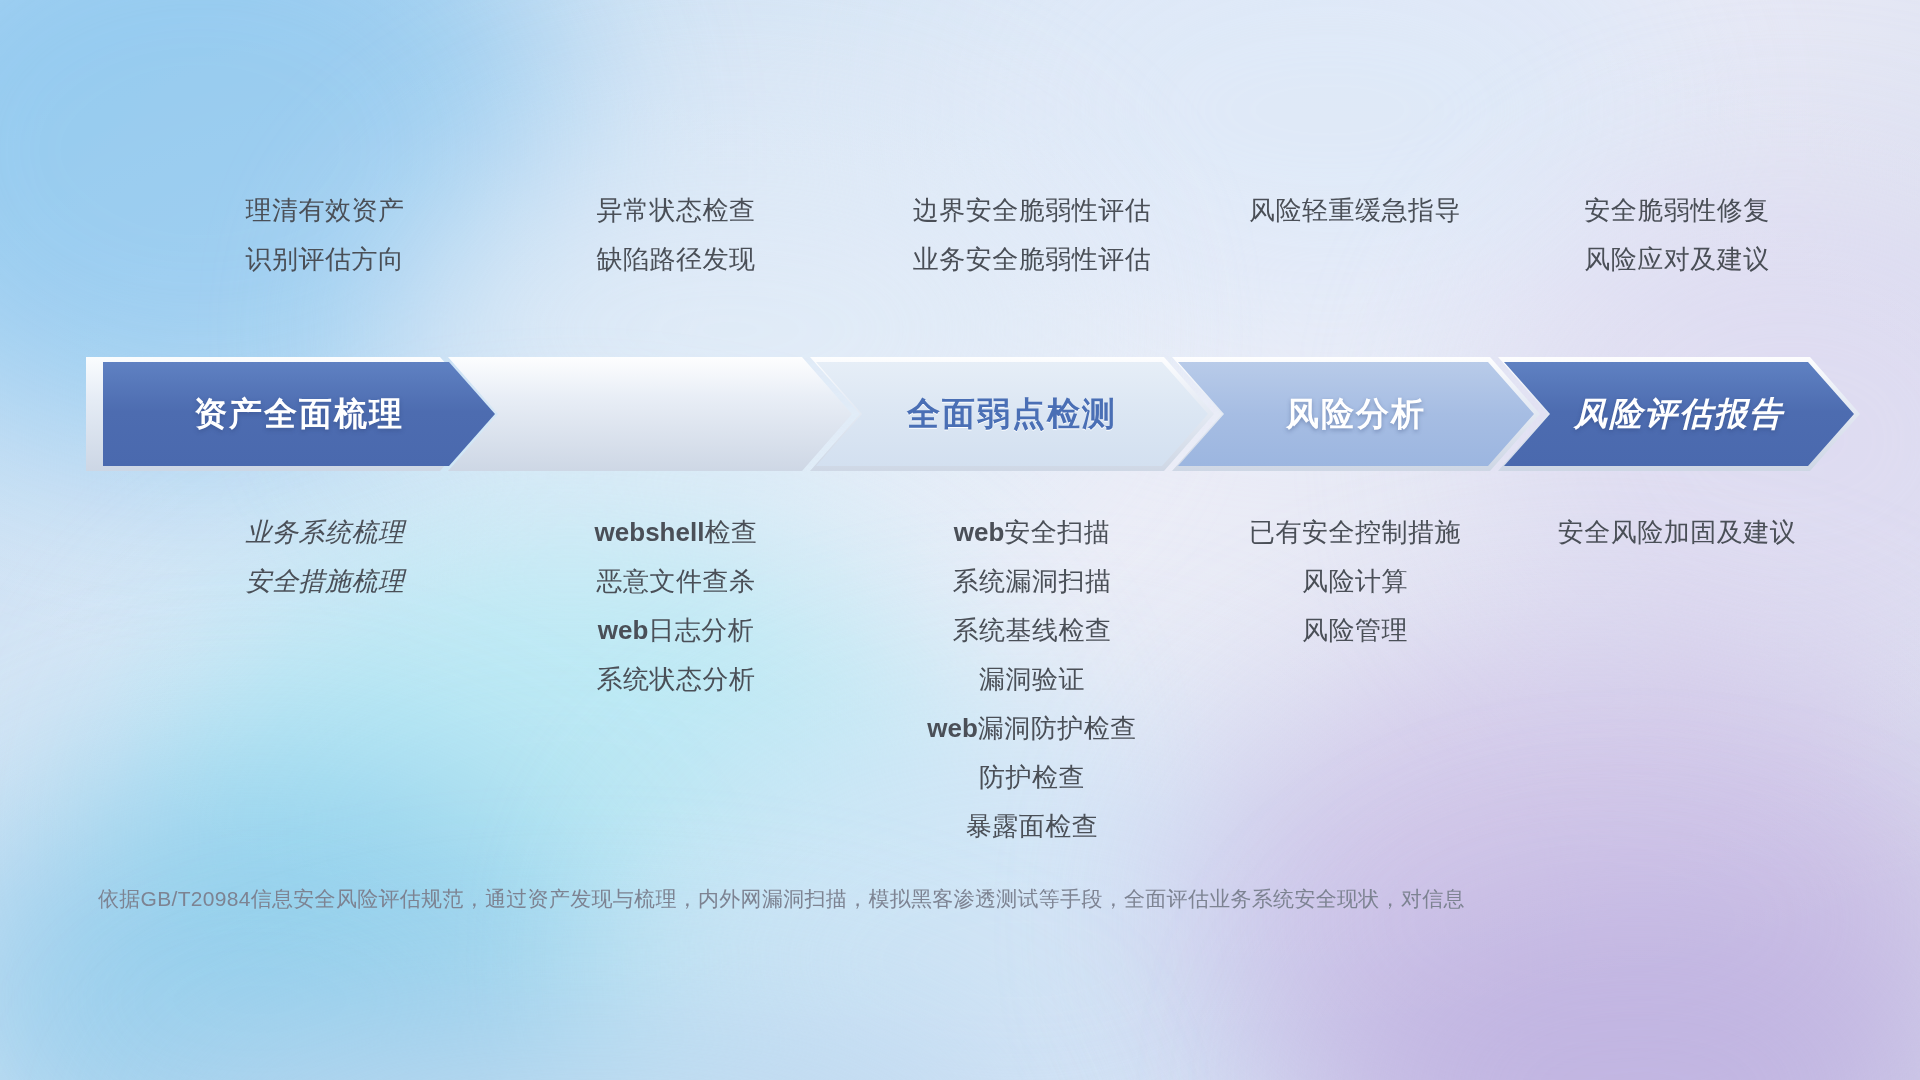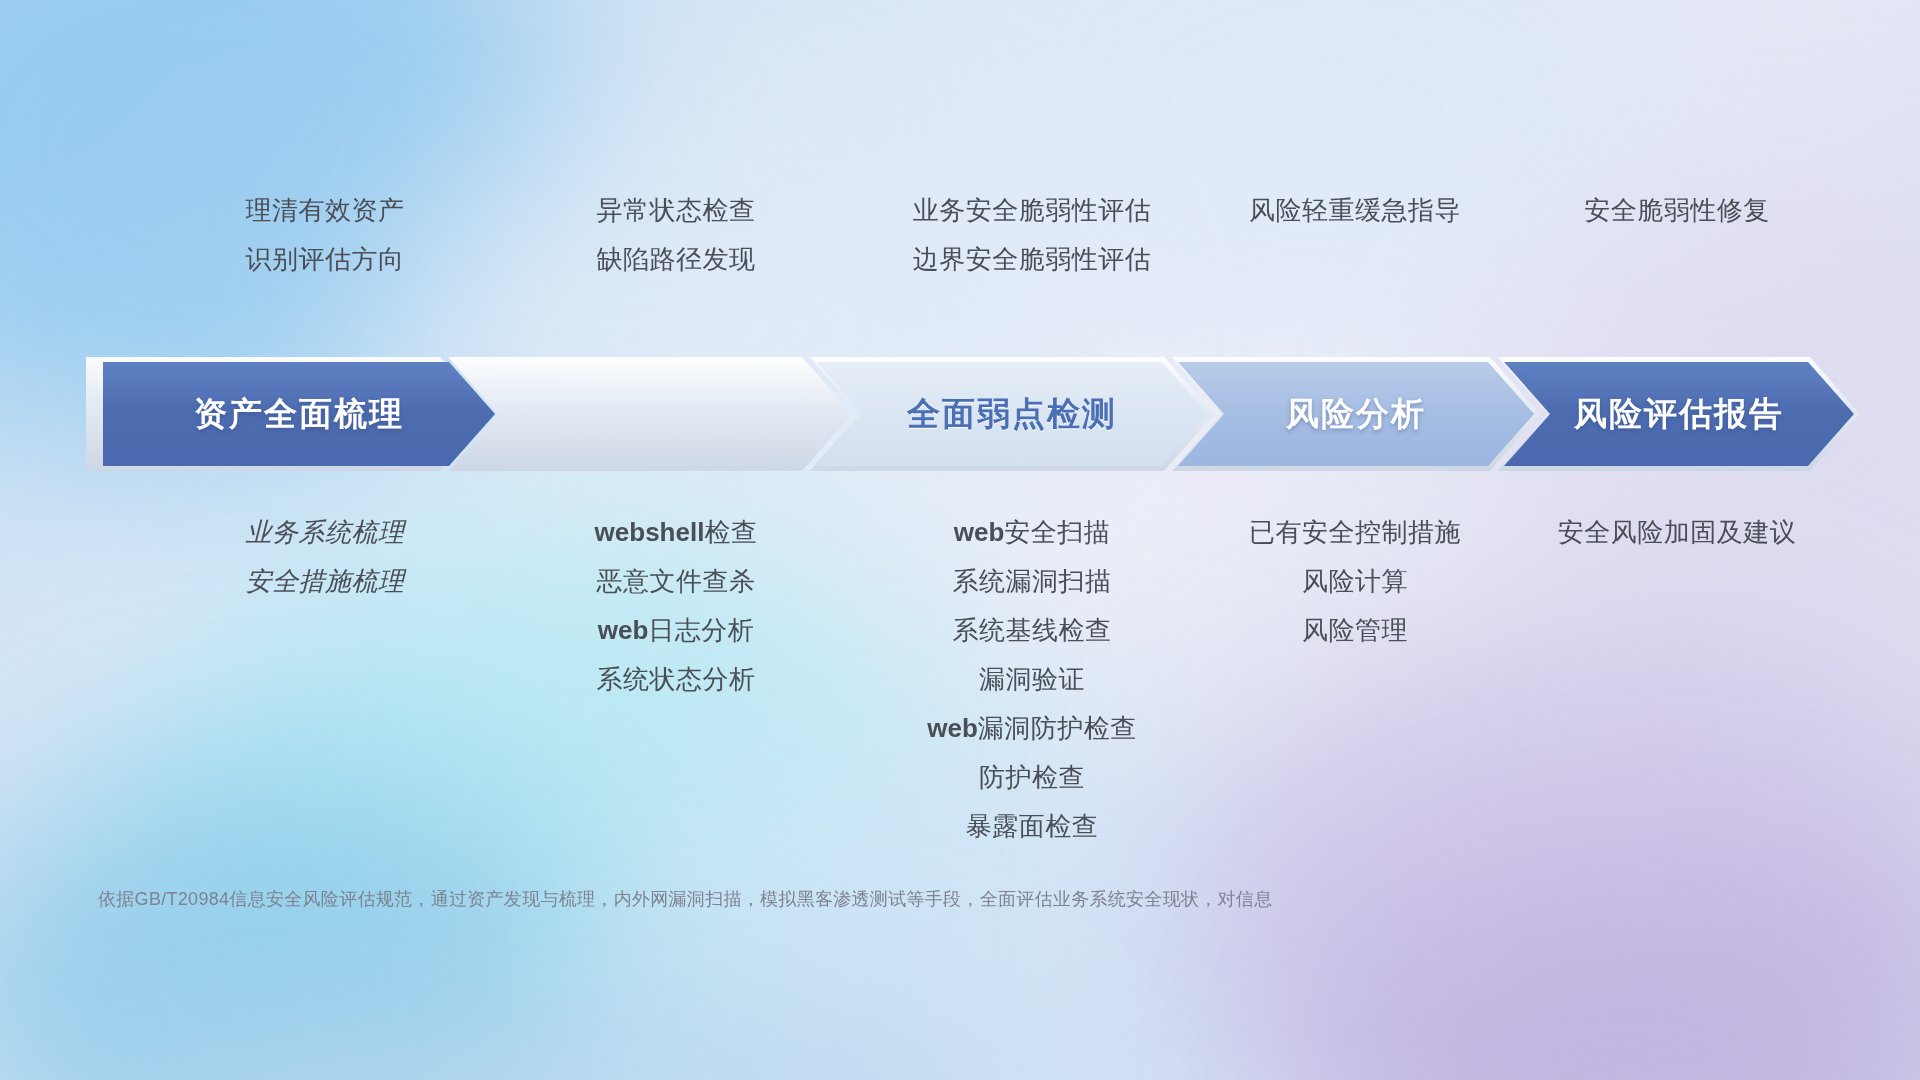--- a/index.html
+++ b/index.html
@@ -69,21 +69,21 @@
     clip-path:polygon(0 0, calc(100% - 50px) 0, 100% 50%, calc(100% - 50px) 100%, 0 100%, 50px 50%);
   }
   .chev-outline.first{
     -webkit-clip-path:polygon(0 0, calc(100% - 50px) 0, 100% 50%, calc(100% - 50px) 100%, 0 100%);
     clip-path:polygon(0 0, calc(100% - 50px) 0, 100% 50%, calc(100% - 50px) 100%, 0 100%);
   }
 
   
   #footer{
     position:absolute;left:98px;top:880px;width:1560px;
-    color:#7d8392;font-size:18px;line-height:38px;letter-spacing:.3px;
+    color:#7d8392;font-size:21px;line-height:38px;letter-spacing:.3px;
   }
   #footer p{margin:0;}
 </style>
 </head>
 <body>
 
 <div id="bg">
   <div class="bgbase"></div>
   <div class="blob b1"></div>
   <div class="blob b7"></div>
@@ -103,47 +103,48 @@
   <div id="top-groups">
       <div class="col" style="left: 25px; width: 600px;">
         <div class="line">理清有效资产</div>
         <div class="line">识别评估方向</div>
       </div>
       <div class="col" style="left: 376px; width: 600px;">
         <div class="line">异常状态检查</div>
         <div class="line">缺陷路径发现</div>
       </div>
       <div class="col" style="left: 732px; width: 600px;">
+        <div class="line">边界安全脆弱性评估</div>
         <div class="line">业务安全脆弱性评估</div>
-        <div class="line">边界安全脆弱性评估</div>
       </div>
       <div class="col" style="left: 1055px; width: 600px;">
         <div class="line">风险轻重缓急指导</div>
       </div>
       <div class="col" style="left: 1377px; width: 600px;">
         <div class="line">安全脆弱性修复</div>
+        <div class="line">风险应对及建议</div>
       </div>
     </div>
 
   <div id="chev-band">
       <div class="chev-outline first" style="left: -6px; width: 404px;"></div>
       <div class="chev" style="left: 11px; width: 392px; background: linear-gradient(rgb(95, 129, 194) 0%, rgb(77, 108, 176) 48%, rgb(74, 105, 174) 100%);">
         <span class="chev-label" style="color: rgb(255, 255, 255); text-shadow: rgba(40, 60, 110, 0.35) 0px 2px 4px;">资产全面梳理</span>
       </div>
       <div class="chev-outline" style="left: 356px; width: 404px;"></div>
       <div class="chev-outline" style="left: 718px; width: 404px;"></div>
       <div class="chev notched" style="left: 724px; width: 392px; background: linear-gradient(rgb(230, 238, 247) 0%, rgb(219, 230, 243) 50%, rgb(211, 224, 240) 100%);">
         <span class="chev-label" style="color: rgb(74, 111, 181); text-shadow: rgba(255, 255, 255, 0.9) 0px 1px 0px;">全面弱点检测</span>
       </div>
       <div class="chev-outline" style="left: 1080px; width: 368px;"></div>
       <div class="chev notched" style="left: 1086px; width: 356px; background: linear-gradient(rgb(184, 203, 233) 0%, rgb(166, 189, 227) 50%, rgb(156, 182, 224) 100%);">
         <span class="chev-label" style="color: rgb(255, 255, 255); text-shadow: rgba(40, 60, 110, 0.35) 0px 2px 4px;">风险分析</span>
       </div>
       <div class="chev-outline" style="left: 1406px; width: 362px;"></div>
-      <div class="chev notched" style="left: 1412px; width: 350px; background: linear-gradient(rgb(95, 129, 194) 0%, rgb(77, 108, 176) 48%, rgb(74, 105, 174) 100%);">
+      <div class="chev notched" style="left: 1412px; width: 350px; background: linear-gradient(rgb(95, 129, 194) 0%, rgb(77, 108, 176) 48%, rgb(74, 105, 174) 100%); font-style: italic;">
         <span class="chev-label" style="color: rgb(255, 255, 255); text-shadow: rgba(40, 60, 110, 0.35) 0px 2px 4px;">风险评估报告</span>
       </div>
     </div>
 
   <div id="bottom-groups">
       <div class="col" style="left: 25px; width: 600px; font-style: italic;">
         <div class="line">业务系统梳理</div>
         <div class="line">安全措施梳理</div>
       </div>
       <div class="col" style="left: 376px; width: 600px;">

